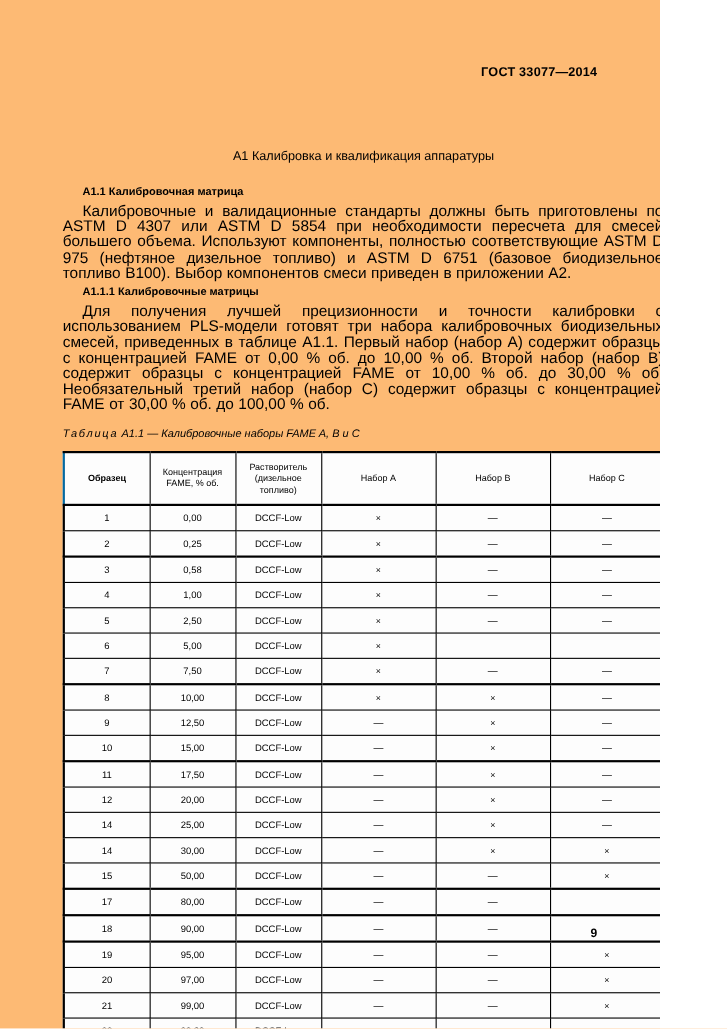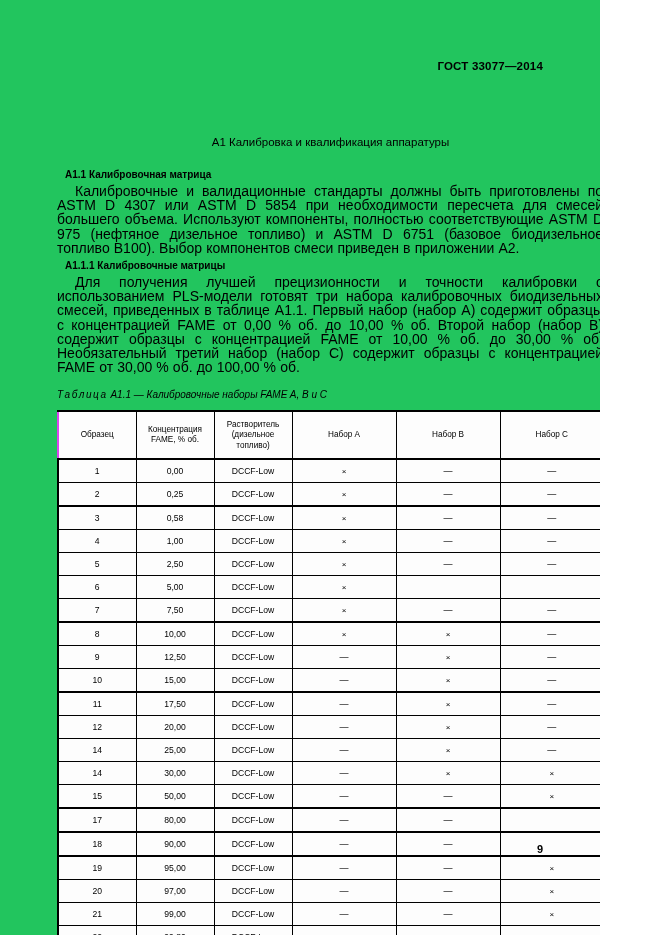--- a/index.html
+++ b/index.html
@@ -8,21 +8,21 @@
     background: #ffffff;
   }
   body {
     font-family: "Liberation Sans", sans-serif;
     color: #000000;
   }
   .page {
     position: relative;
     width: 600px;
     height: 935px;
-    background: #22c55e;
+    background: #fdba74;
     overflow: hidden;
     box-sizing: border-box;
   }
   .gost-header {
     position: absolute;
     top: 60px;
     right: 57px;
     font-size: 11.5px;
     font-weight: bold;
     letter-spacing: 0.2px;
@@ -53,21 +53,21 @@
   }
   .content {
     position: absolute;
     top: 168px;
     left: 57px;
     width: 546px;
   }
   .sub-head {
     font-size: 10px;
     font-weight: bold;
-    margin: 0 0 2px 8px;
+    margin: 0 0 2px 18px;
     line-height: 14px;
   }
   .para {
     font-size: 14px;
     line-height: 14.2px;
     text-align: justify;
     margin: 0 0 4px 0;
     text-indent: 18px;
     word-spacing: 0.2px;
   }
@@ -103,21 +103,21 @@
     height: 22px;
     line-height: 11px;
     font-weight: normal;
   }
   table.calib thead th {
     height: 46px;
     font-size: 8.2px;
     line-height: 10.5px;
     border-top: 2px solid #000;
   }
-  table.calib thead th:first-child { border-left: 2px solid #d946ef; }
+  table.calib thead th:first-child { border-left: 2px solid #0369a1; font-weight: bold; }
   table.calib thead th:last-child { border-right: 2px solid #000; }
   table.calib thead tr th { border-bottom: 2px solid #000; }
 
   table.calib tbody td:first-child { border-left: 2px solid #000; }
   table.calib tbody td:last-child { border-right: 2px solid #000; }
   table.calib tbody tr.hr-below td { border-bottom: 2px solid #000; }
   table.calib tbody tr:last-child td { border-bottom: 2px solid #000; }
 
   .mark-x {
     font-size: 8px;

